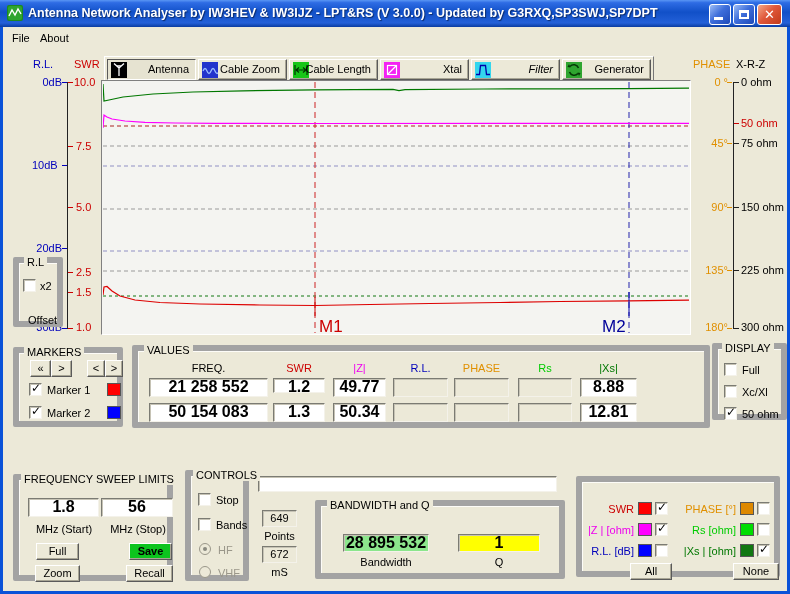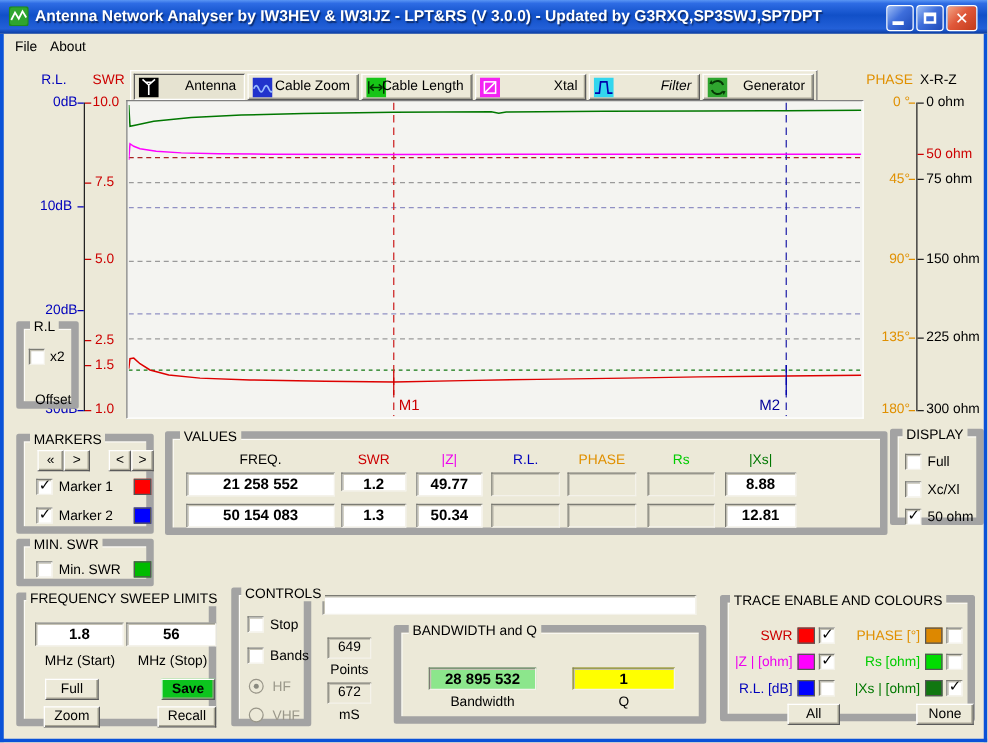--- a/index.html
+++ b/index.html
@@ -21,21 +21,21 @@
   .menubar{position:absolute;left:3px;top:27px;width:784px;height:21px;background:#ECE9D8;}
   .menu-item{position:absolute;top:4px;padding:1px 4px;cursor:default;}
   
   .gb{position:absolute;border:6px solid #a3a3a3;border-radius:2px;box-shadow:inset 1px 1px 0 #fdfcf8;}
   .gb-title{position:absolute;background:#ECE9D8;padding:0 3px;white-space:nowrap;z-index:3;}
   .btn{position:absolute;background:#ECE9D8;border:1px solid;border-color:#FFFFFF #5a5a5a #5a5a5a #FFFFFF;
     box-shadow:inset -1px -1px 0 #a9a695;text-align:center;cursor:default;}
   .btn.green{background:#0CC41E;font-weight:bold;}
   .field{position:absolute;background:#fff;border:1px solid;border-color:#7b7b73 #f4f2ea #f4f2ea #7b7b73;
     box-shadow:inset 1px 1px 0 #c6c3b5;text-align:center;}
-  .field.val{font-weight:bold;font-size:12px;line-height:16px;}
+  .field.val{font-weight:bold;font-size:16px;line-height:16px;}
   .field.dis{background:#ECE9D8;}
   .cb{position:absolute;width:13px;height:13px;background:#fff;border:1px solid;
     border-color:#7b7b73 #f4f2ea #f4f2ea #7b7b73;box-shadow:inset 1px 1px 0 #c6c3b5;}
   .cb.checked::after{content:"✓";position:absolute;left:1px;top:-3px;font-size:12px;font-weight:bold;}
   .radio{position:absolute;width:12px;height:12px;border-radius:50%;background:#fff;border:1px solid #9a978a;}
   .radio.dis{background:#ECE9D8;}
   .radio.selected::after{content:"";position:absolute;left:3px;top:3px;width:4px;height:4px;border-radius:50%;background:#8a8a80;}
   .swatch{position:absolute;width:14px;height:13px;border:1px solid #555;}
   .lbl{position:absolute;white-space:nowrap;}
   .tick{position:absolute;height:1px;}
@@ -45,21 +45,21 @@
   .toolbar{position:absolute;left:104px;top:56px;width:550px;height:27px;border:1px solid;
     border-color:#fff #777 #777 #fff;background:#ECE9D8;}
   .tool-btn{position:absolute;top:2px;height:21px;background:#ECE9D8;border:1px solid;
     border-color:#FFFFFF #5a5a5a #5a5a5a #FFFFFF;box-shadow:inset -1px -1px 0 #a9a695;}
   .tool-btn.pressed{border-color:#5a5a5a #FFFFFF #FFFFFF #5a5a5a;box-shadow:none;background:#E6E3D1;}
   .tool-icon{position:absolute;left:3px;top:2px;width:16px;height:16px;}
   .tool-lbl{position:absolute;right:6px;top:3px;}
   
   .chart{position:absolute;left:101px;top:80px;width:590px;height:255px;background:#F4F4F1;
     border:1px solid;border-color:#808080 #fff #fff #808080;}
-  .m-label{position:absolute;font-size:12px;}
+  .m-label{position:absolute;font-size:17px;}
 </style>
 </head>
 <body>
 
 <div class="window">
 
   <div class="win-border" style="left:0;top:27px;width:3px;height:567px;"></div>
   <div class="win-border" style="right:0;top:27px;width:3px;height:567px;"></div>
   <div class="win-border" style="left:0;bottom:0;width:790px;height:3px;"></div>
 
@@ -254,26 +254,20 @@
   <div class="gb" style="left:712px;top:343px;width:75px;height:77px;">
     <span class="gb-title" style="left:4px;top:-7px;">DISPLAY</span>
     <div class="cb" style="left:6px;top:14px;"></div>
     <span class="lbl" style="left:24px;top:15px;">Full</span>
     <div class="cb" style="left:6px;top:36px;"></div>
     <span class="lbl" style="left:24px;top:37px;">Xc/Xl</span>
     <div class="cb checked" style="left:6px;top:58px;"></div>
     <span class="lbl" style="left:24px;top:59px;">50 ohm</span>
   </div>
 
-  <div class="gb" style="left:13px;top:431px;width:110px;height:38px;">
-    <span class="gb-title" style="left:5px;top:-7px;">MIN. SWR</span>
-    <div class="cb" style="left:10px;top:12px;"></div>
-    <span class="lbl" style="left:28px;top:13px;">Min. SWR</span>
-    <div class="swatch" style="left:88px;top:12px;background:#00BB00;"></div>
-  </div>
 
   <div class="gb" style="left:13px;top:474px;width:160px;height:107px;">
     <span class="gb-title" style="left:2px;top:-7px;">FREQUENCY SWEEP LIMITS</span>
     <div class="field val" style="left:9px;top:18px;width:71px;height:19px;">1.8</div>
     <div class="field val" style="left:82px;top:18px;width:72px;height:19px;">56</div>
     <span class="lbl" style="left:9px;top:43px;width:72px;text-align:center;">MHz  (Start)</span>
     <span class="lbl" style="left:83px;top:43px;width:72px;text-align:center;">MHz  (Stop)</span>
     <div class="btn" style="left:17px;top:63px;width:43px;height:17px;line-height:15px;">Full</div>
     <div class="btn green" style="left:110px;top:63px;width:43px;height:17px;line-height:15px;">Save</div>
     <div class="btn" style="left:16px;top:85px;width:45px;height:17px;line-height:15px;">Zoom</div>
@@ -301,21 +295,20 @@
 
   <div class="gb" style="left:315px;top:500px;width:250px;height:79px;">
     <span class="gb-title" style="left:6px;top:-7px;">BANDWIDTH and Q</span>
     <div class="field val" style="left:22px;top:28px;width:86px;height:18px;background:#8CE68C;">28 895 532</div>
     <span class="lbl" style="left:22px;top:50px;width:86px;text-align:center;">Bandwidth</span>
     <div class="field val" style="left:137px;top:28px;width:82px;height:18px;background:#FFFF00;">1</div>
     <span class="lbl" style="left:137px;top:50px;width:82px;text-align:center;">Q</span>
   </div>
 
   <div class="gb" style="left:576px;top:476px;width:204px;height:101px;">
-    <span class="gb-title" style="left:2px;top:-7px;">TRACE ENABLE AND COLOURS</span>
 
     <span class="lbl" style="left:2px;top:21px;width:50px;text-align:right;color:#CC0000;">SWR</span>
     <div class="swatch" style="left:56px;top:20px;background:#FF0000;"></div>
     <div class="cb checked" style="left:73px;top:20px;"></div>
     <span class="lbl" style="left:92px;top:21px;width:62px;text-align:right;color:#E09000;">PHASE [°]</span>
     <div class="swatch" style="left:158px;top:20px;background:#DD8800;"></div>
     <div class="cb" style="left:175px;top:20px;"></div>
 
     <span class="lbl" style="left:0px;top:42px;width:52px;text-align:right;color:#EE00EE;">|Z | [ohm]</span>
     <div class="swatch" style="left:56px;top:41px;background:#FF00FF;"></div>

